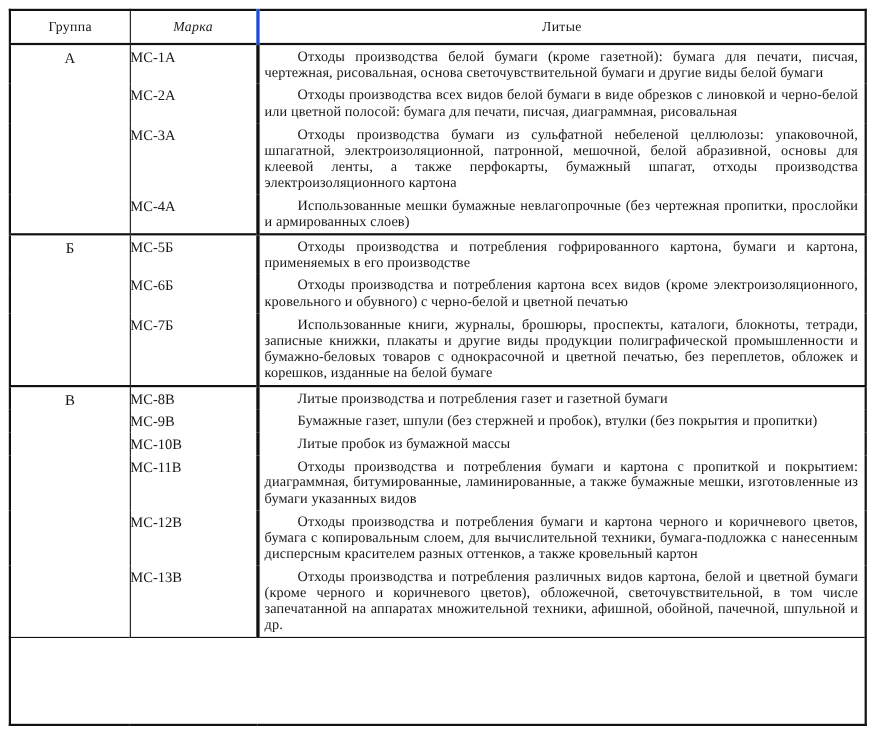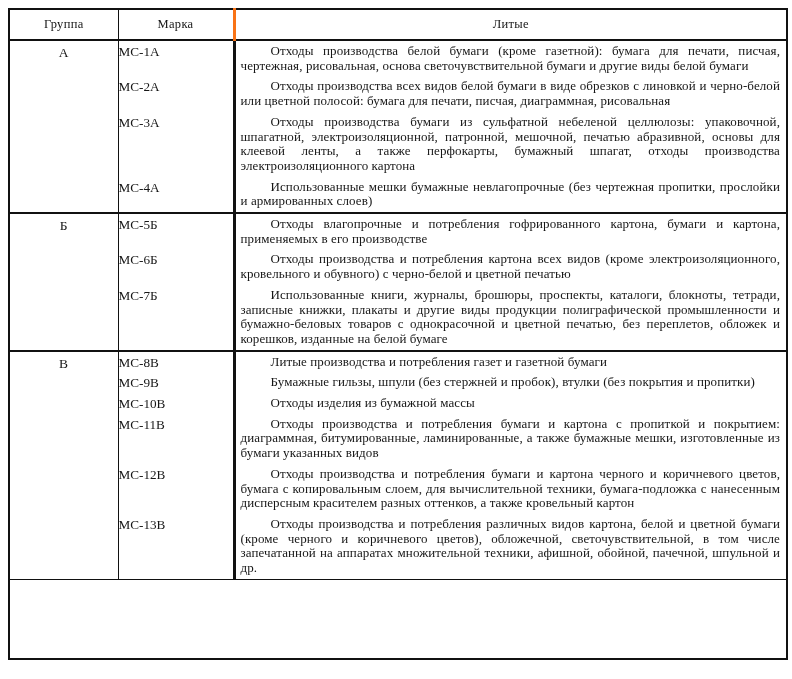--- a/index.html
+++ b/index.html
@@ -26,21 +26,21 @@
   .doc-table th {
     font-weight: normal;
     font-size: 12.5px;
     height: 31px;
     text-align: center;
     vertical-align: middle;
     border-bottom: 2px solid #111111;
     letter-spacing: 0.3px;
   }
   .doc-table th.h-group { border-right: 1px solid #111111; }
-  .doc-table th.h-mark  { border-right: 3px solid #f97316; }
+  .doc-table th.h-mark  { border-right: 3px solid #1d4ed8; font-style: italic; }
   .doc-table td { vertical-align: top; }
   td.col-group {
     border-right: 1px solid #111111;
     text-align: center;
     padding-top: 4px;
     font-size: 13.5px;
     letter-spacing: 0.3px;
   }
   td.col-mark {
     border-right: 3px solid #111111;
@@ -92,36 +92,36 @@
         </tr>
         <tr>
           <td class="col-mark">МС-2А</td>
           <td class="col-comp">
             <div class="para">Отходы производства всех видов белой бумаги в виде обрезков с линовкой и черно-белой или цветной полосой: бумага для печати, писчая, диаграммная, рисовальная</div>
           </td>
         </tr>
         <tr>
           <td class="col-mark">МС-3А</td>
           <td class="col-comp">
-            <div class="para">Отходы производства бумаги из сульфатной небеленой целлюлозы: упаковочной, шпагатной, электроизоляционной, патронной, мешочной, печатью абразивной, основы для клеевой ленты, а также перфокарты, бумажный шпагат, отходы производства электроизоляционного картона</div>
+            <div class="para">Отходы производства бумаги из сульфатной небеленой целлюлозы: упаковочной, шпагатной, электроизоляционной, патронной, мешочной, белой абразивной, основы для клеевой ленты, а также перфокарты, бумажный шпагат, отходы производства электроизоляционного картона</div>
           </td>
         </tr>
         <tr>
           <td class="col-mark">МС-4А</td>
           <td class="col-comp">
             <div class="para">Использованные мешки бумажные невлагопрочные (без чертежная пропитки, прослойки и армированных слоев)</div>
           </td>
         </tr>
       </tbody>
       <tbody class="group-block">
         <tr>
           <td class="col-group" rowspan="3">Б</td>
           <td class="col-mark">МС-5Б</td>
           <td class="col-comp">
-            <div class="para">Отходы влагопрочные и потребления гофрированного картона, бумаги и картона, применяемых в его производстве</div>
+            <div class="para">Отходы производства и потребления гофрированного картона, бумаги и картона, применяемых в его производстве</div>
           </td>
         </tr>
         <tr>
           <td class="col-mark">МС-6Б</td>
           <td class="col-comp">
             <div class="para">Отходы производства и потребления картона всех видов (кроме электроизоляционного, кровельного и обувного) с черно-белой и цветной печатью</div>
           </td>
         </tr>
         <tr>
           <td class="col-mark">МС-7Б</td>
@@ -134,27 +134,27 @@
         <tr>
           <td class="col-group" rowspan="6">В</td>
           <td class="col-mark">МС-8В</td>
           <td class="col-comp">
             <div class="para">Литые производства и потребления газет и газетной бумаги</div>
           </td>
         </tr>
         <tr>
           <td class="col-mark">МС-9В</td>
           <td class="col-comp">
-            <div class="para">Бумажные гильзы, шпули (без стержней и пробок), втулки (без покрытия и пропитки)</div>
+            <div class="para">Бумажные газет, шпули (без стержней и пробок), втулки (без покрытия и пропитки)</div>
           </td>
         </tr>
         <tr>
           <td class="col-mark">МС-10В</td>
           <td class="col-comp">
-            <div class="para">Отходы изделия из бумажной массы</div>
+            <div class="para">Литые пробок из бумажной массы</div>
           </td>
         </tr>
         <tr>
           <td class="col-mark">МС-11В</td>
           <td class="col-comp">
             <div class="para">Отходы производства и потребления бумаги и картона с пропиткой и покрытием: диаграммная, битумированные, ламинированные, а также бумажные мешки, изготовленные из бумаги указанных видов</div>
           </td>
         </tr>
         <tr>
           <td class="col-mark">МС-12В</td>

